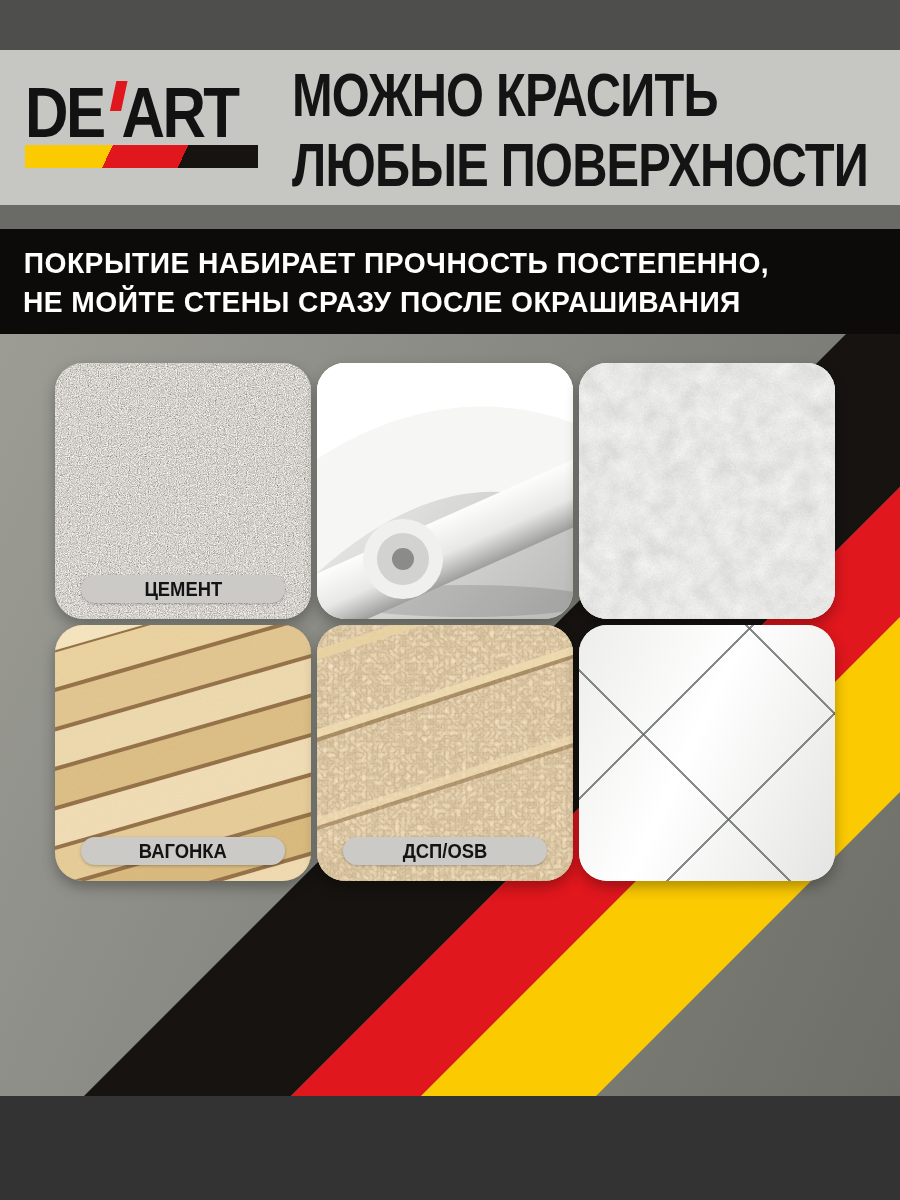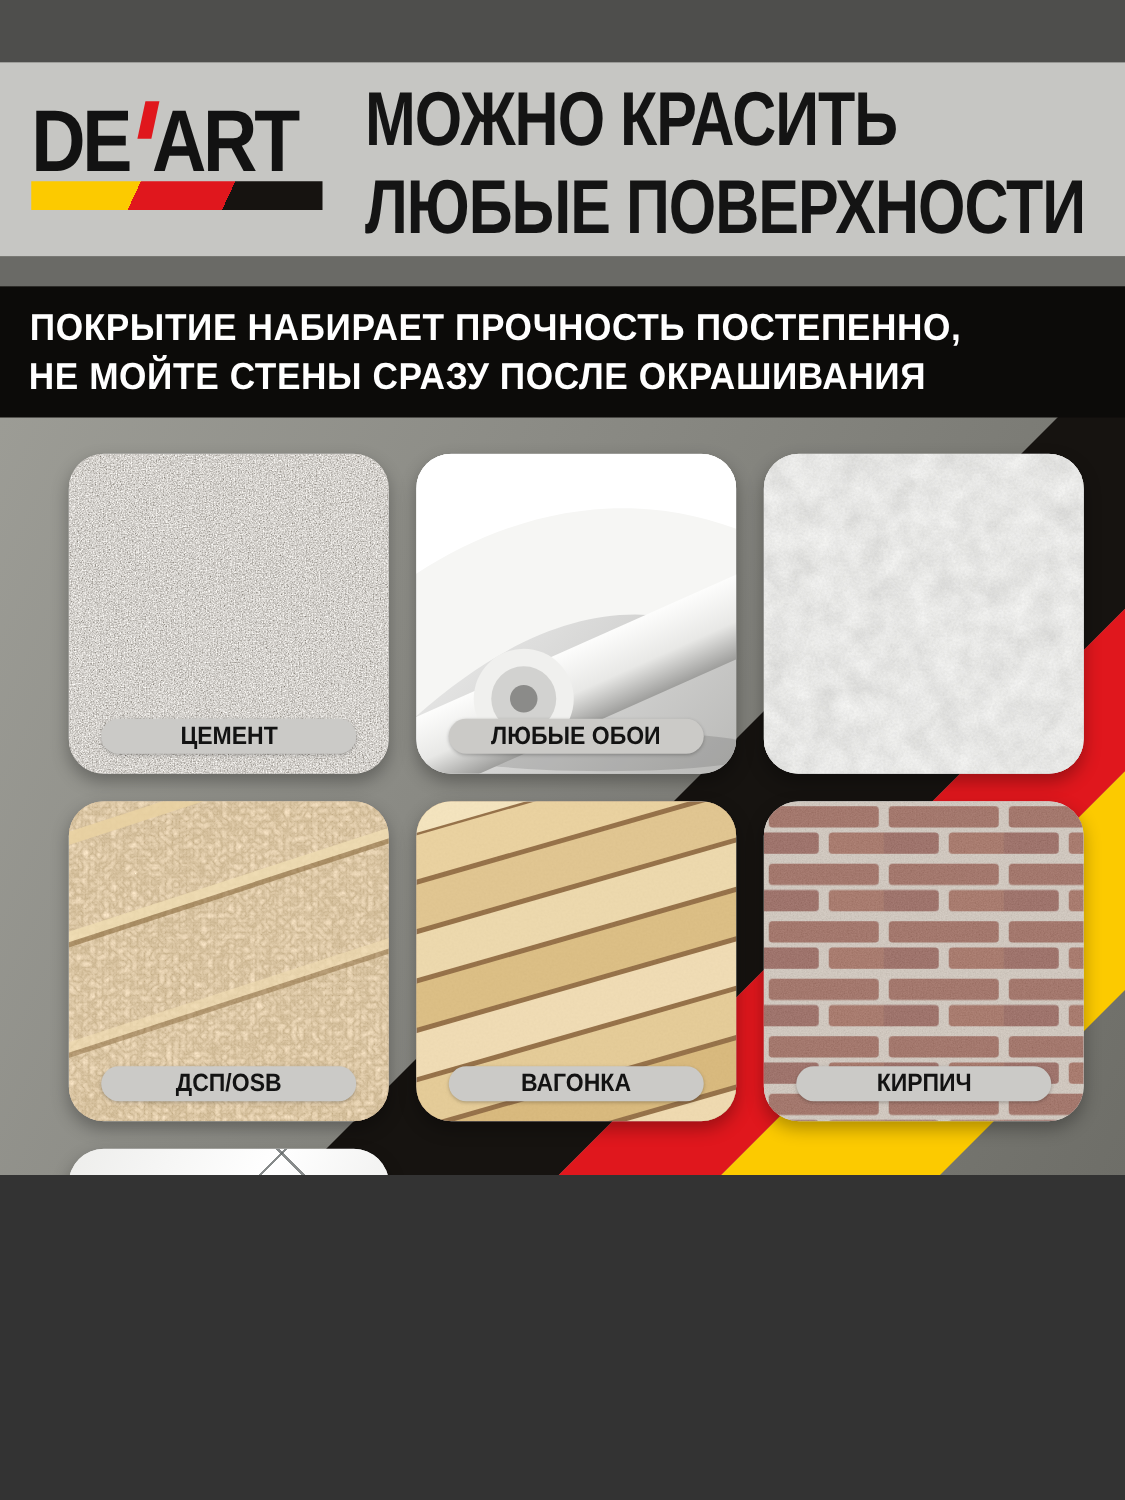--- a/index.html
+++ b/index.html
@@ -1,17 +1,17 @@
 <!DOCTYPE html>
 <html style="--red: #e0171d; --yellow: #fcca00; --black: #161310; --band-light: #c6c6c3; --strip-top: #4e4e4c; --strip-mid: #6a6a66; --bg-light: #a2a29b; --bg-dark: #6e6e68; --pill-bg: #cbcac7; --banner-text: #ffffff;"><head>
 <meta charset="utf-8">
 <style>
   html,body{margin:0;padding:0;background:#333;}
   .stage{
-    position:relative;width:900px;height:940px;overflow:hidden;
+    position:relative;width:900px;height:1096px;overflow:hidden;
     font-family:"Liberation Sans","DejaVu Sans",sans-serif;
     background:linear-gradient(115deg,var(--bg-light,#a2a29b) 0%,#8b8b85 45%,var(--bg-dark,#6e6e68) 100%);
   }
   
   .ribbon{position:absolute;left:0;top:0;z-index:1;pointer-events:none;}
   .rb-black{fill:var(--black,#161310);}
   .rb-red{fill:var(--red,#e0171d);}
   .rb-yellow{fill:var(--yellow,#fcca00);}
   
   .strip-top{position:absolute;left:0;top:0;width:900px;height:50px;background:var(--strip-top,#4e4e4c);z-index:2;}
@@ -41,21 +41,21 @@
   }
   
   .headline{
     position:absolute;left:292px;top:60px;z-index:3;color:#141414;font-weight:bold;
     font-size:61px;line-height:70px;letter-spacing:-1px;white-space:nowrap;
     transform:scaleX(.80);transform-origin:left top;
   }
   
   .grid{
     position:absolute;left:55px;top:363px;width:796px;height:796px;z-index:3;
-    display:grid;grid-template-columns:repeat(3,256px);grid-template-rows:repeat(3,256px);gap:22px;
+    display:grid;grid-template-columns:repeat(3,256px);grid-template-rows:repeat(3,256px);gap:6px;
   }
   .tile{
     position:relative;margin:0;width:256px;height:256px;border-radius:28px;overflow:hidden;
     box-shadow:0 6px 14px rgba(0,0,0,.30);background:#ddd;
   }
   .tile svg.tex{position:absolute;inset:0;width:100%;height:100%;}
   .pill{
     position:absolute;left:50%;bottom:16px;transform:translateX(-50%);
     width:204px;height:28px;border-radius:14px;background:var(--pill-bg,#cbcac7);
     display:flex;align-items:center;justify-content:center;
@@ -183,49 +183,29 @@
         <path d="M0,0 H256 V150 C180,108 92,128 0,210 Z" fill="#f6f6f4"></path>
         <path d="M0,0 H256 V60 C170,28 80,44 0,96 Z" fill="#ffffff"></path>
         <ellipse cx="150" cy="238" rx="130" ry="16" fill="#000000" opacity="0.12"></ellipse>
         <g transform="rotate(-24 120 190)">
           <rect x="-30" y="160" width="320" height="62" fill="url(#g-roll)"></rect>
         </g>
         <circle cx="86" cy="196" r="40" fill="#f0f0ee"></circle>
         <circle cx="86" cy="196" r="26" fill="#d2d2d0"></circle>
         <circle cx="86" cy="196" r="11" fill="#8b8b89"></circle>
       </svg>
-      <figcaption class="pill">
-          <span>ЛЮБЫЕ ОБОИ</span>
-        </figcaption>
     </figure>
 
 
     <figure class="tile">
       <svg class="tex" viewBox="0 0 256 256" preserveAspectRatio="none">
         <rect width="256" height="256" fill="#cfcfcd"></rect>
         <rect width="256" height="256" filter="url(#f-concrete)"></rect>
         <rect width="256" height="256" filter="url(#f-plaster)" opacity="0.35"></rect>
       </svg>
-    </figure>
-
-    <figure class="tile">
-      <svg class="tex" viewBox="0 0 256 256" preserveAspectRatio="none">
-        <rect width="256" height="256" fill="#c4a377"></rect>
-        <rect width="256" height="256" filter="url(#f-osb)"></rect>
-        <g transform="rotate(-18 128 128)">
-          <rect x="-60" y="-10" width="420" height="10" fill="#e9d2a2" opacity="0.9"></rect>
-          <rect x="-60" y="66" width="420" height="8" fill="#efdcb2" opacity="0.85"></rect>
-          <rect x="-60" y="74" width="420" height="4" fill="#8a6a3e" opacity="0.6"></rect>
-          <rect x="-60" y="150" width="420" height="8" fill="#efdcb2" opacity="0.7"></rect>
-          <rect x="-60" y="158" width="420" height="4" fill="#8a6a3e" opacity="0.5"></rect>
-        </g>
-      </svg>
-      <figcaption class="pill">
-          <span>ДСП/OSB</span>
-        </figcaption>
     </figure>
 
     <figure class="tile">
       <svg class="tex" viewBox="0 0 256 256" preserveAspectRatio="none">
         <rect width="256" height="256" fill="#8a6134"></rect>
         <g transform="rotate(-16 128 128)">
           <rect x="-100" y="-96" width="480" height="90" fill="#f4e2b8"></rect>
           <rect x="-100" y="-4" width="480" height="34" fill="#e9cd96"></rect>
           <rect x="-100" y="34" width="480" height="34" fill="#dfc084"></rect>
           <rect x="-100" y="72" width="480" height="34" fill="#ecd5a4"></rect>
@@ -235,29 +215,37 @@
           <rect x="-100" y="224" width="480" height="34" fill="#d5b26f"></rect>
           <rect x="-100" y="262" width="480" height="34" fill="#eed7a8"></rect>
         </g>
         <rect width="256" height="256" filter="url(#f-plaster)" opacity="0.12"></rect>
       </svg>
       <figcaption class="pill">
           <span>ВАГОНКА</span>
         </figcaption>
     </figure>
 
-
-    <figure class="tile">
-      <svg class="tex" viewBox="0 0 256 256" preserveAspectRatio="none">
-        <rect width="256" height="256" fill="url(#p-brick)"></rect>
-        <rect width="256" height="256" filter="url(#f-cement)" opacity="0.16"></rect>
+    <figure class="tile">
+      <svg class="tex" viewBox="0 0 256 256" preserveAspectRatio="none">
+        <rect width="256" height="256" fill="#c4a377"></rect>
+        <rect width="256" height="256" filter="url(#f-osb)"></rect>
+        <g transform="rotate(-18 128 128)">
+          <rect x="-60" y="-10" width="420" height="10" fill="#e9d2a2" opacity="0.9"></rect>
+          <rect x="-60" y="66" width="420" height="8" fill="#efdcb2" opacity="0.85"></rect>
+          <rect x="-60" y="74" width="420" height="4" fill="#8a6a3e" opacity="0.6"></rect>
+          <rect x="-60" y="150" width="420" height="8" fill="#efdcb2" opacity="0.7"></rect>
+          <rect x="-60" y="158" width="420" height="4" fill="#8a6a3e" opacity="0.5"></rect>
+        </g>
       </svg>
       <figcaption class="pill">
-          <span>КИРПИЧ</span>
+          <span>ДСП/OSB</span>
         </figcaption>
     </figure>
 
+
+
     <figure class="tile">
       <div class="tex-kafel"></div>
     </figure>
 
   </div>
 </div>
 
 </body></html>

